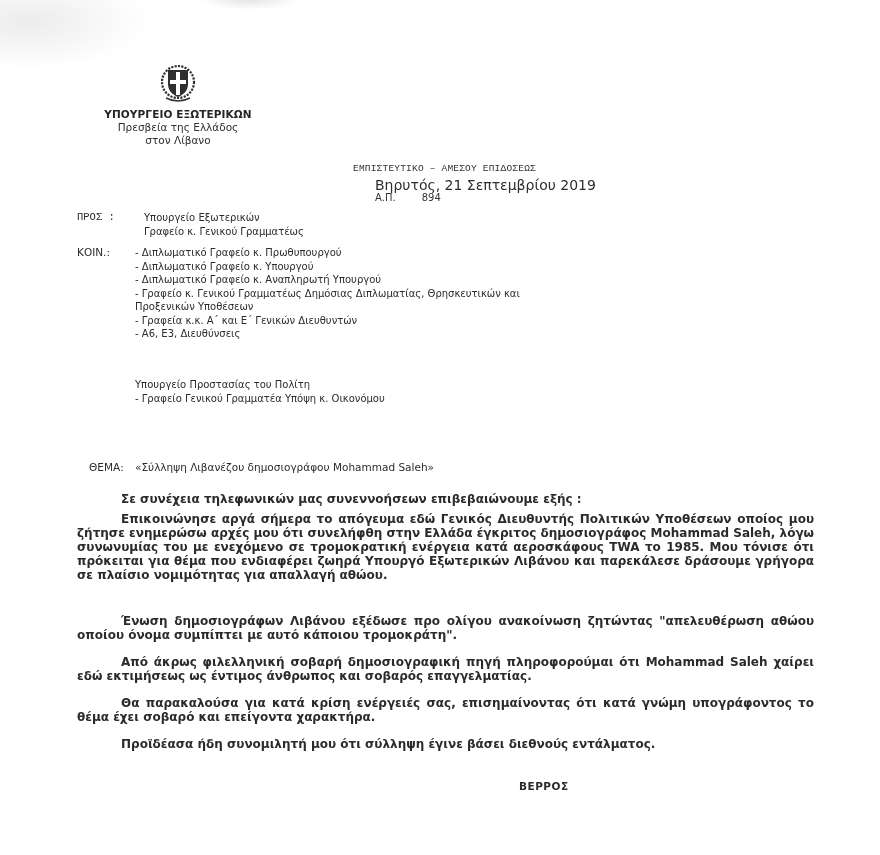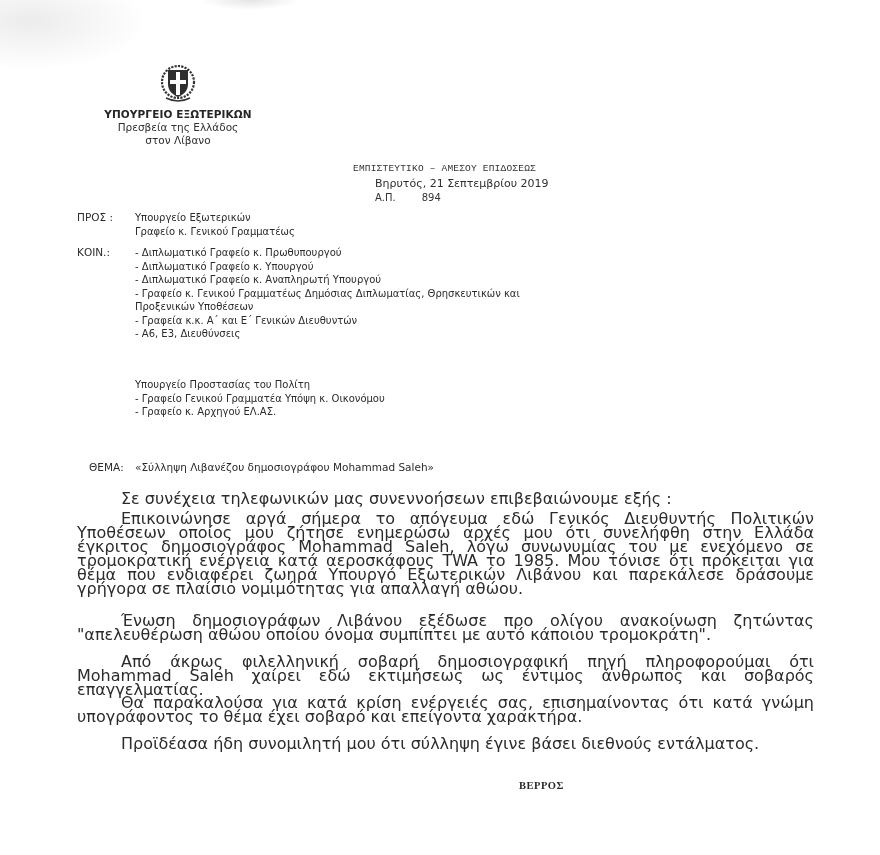--- a/index.html
+++ b/index.html
@@ -67,21 +67,21 @@
       top: 163px;
       font-size: 9.5px;
       letter-spacing: 0.2px;
       color: #333;
       font-family: Liberation Mono, monospace;
     }
     .date-line {
       position: absolute;
       left: 362px;
       top: 177px;
-      font-size: 11px;
+      font-size: 14px;
       color: #2e2e2e;
     }
     .ref-line {
       position: absolute;
       left: 362px;
       top: 192px;
       font-size: 10px;
       color: #333;
     }
     .ref-line .ref-no {
@@ -118,38 +118,38 @@
       left: 122px;
       top: 461px;
       font-size: 10.5px;
       color: #2b2b2b;
     }
     
     .body-text {
       position: absolute;
       left: 64px;
       width: 737px;
-      font-size: 16px;
+      font-size: 12px;
       line-height: 14px;
       color: #2b2b2b;
       text-align: justify;
+      font-weight: bold;
     }
     .body-text p {
       margin: 0;
       text-indent: 44px;
     }
     .signature {
       position: absolute;
       left: 506px;
       top: 780px;
       font-size: 10.5px;
       font-weight: bold;
       letter-spacing: 0.5px;
       color: #2a2a2a;
-      font-family: Liberation Serif, serif;
     }
   </style>
 </head>
 <body>
 
 <div class="scan-smudge"></div>
 <div class="scan-smudge-top"></div>
 
 <div class="page">
 
@@ -169,41 +169,40 @@
     <div class="lh-line">Πρεσβεία της Ελλάδος</div>
     <div class="lh-line">στον Λίβανο</div>
   </div>
 
   <div class="classification">ΕΜΠΙΣΤΕΥΤΙΚΟ – ΑΜΕΣΟΥ ΕΠΙΔΟΣΕΩΣ</div>
   <div class="date-line">Βηρυτός, 21 Σεπτεμβρίου 2019</div>
   <div class="ref-line">
     <span>Α.Π.</span><span class="ref-no">894</span>
   </div>
 
-  <div class="label" style="top:211px;">ΠΡΟΣ :</div>
-  <div class="block" style="top:211px;">
+  <div class="label" style="top:211px;font-family:Liberation Mono, monospace;">ΠΡΟΣ :</div>
+  <div class="block" style="top:211px;margin-left:9px;">
     <div>Υπουργείο Εξωτερικών</div>
     <div>Γραφείο κ. Γενικού Γραμματέως</div>
   </div>
 
   <div class="label" style="top:246px;text-align:right;">ΚΟΙΝ.:</div>
   <div class="block" style="top:246px;">
     <div>- Διπλωματικό Γραφείο κ. Πρωθυπουργού</div>
     <div>- Διπλωματικό Γραφείο κ. Υπουργού</div>
     <div>- Διπλωματικό Γραφείο κ. Αναπληρωτή Υπουργού</div>
     <div>- Γραφείο κ. Γενικού Γραμματέως Δημόσιας Διπλωματίας, Θρησκευτικών και</div>
     <div>Προξενικών Υποθέσεων</div>
     <div>- Γραφεία κ.κ. Α΄ και Ε΄ Γενικών Διευθυντών</div>
     <div>- Α6, Ε3, Διευθύνσεις</div>
   </div>
 
   <div class="block" style="top:378px;">
     <div>Υπουργείο Προστασίας του Πολίτη</div>
     <div>- Γραφείο Γενικού Γραμματέα Υπόψη κ. Οικονόμου</div>
-    <div>- Γραφείο κ. Αρχηγού ΕΛ.ΑΣ.</div>
   </div>
 
   <div class="subject-label">ΘΕΜΑ:</div>
   <div class="subject-text">«Σύλληψη Λιβανέζου δημοσιογράφου Mohammad Saleh»</div>
 
   <div class="body-text" style="top:492px;">
     <p>Σε συνέχεια τηλεφωνικών μας συνεννοήσεων επιβεβαιώνουμε εξής :</p>
   </div>
   <div class="body-text" style="top:512px;">
     <p>Επικοινώνησε αργά σήμερα το απόγευμα εδώ Γενικός Διευθυντής Πολιτικών Υποθέσεων οποίος μου ζήτησε ενημερώσω αρχές μου ότι συνελήφθη στην Ελλάδα έγκριτος δημοσιογράφος Mohammad Saleh, λόγω συνωνυμίας του με ενεχόμενο σε τρομοκρατική ενέργεια κατά αεροσκάφους TWA το 1985.  Μου τόνισε ότι πρόκειται για θέμα που ενδιαφέρει ζωηρά Υπουργό Εξωτερικών Λιβάνου και παρεκάλεσε δράσουμε γρήγορα σε πλαίσιο νομιμότητας για απαλλαγή αθώου.</p>

